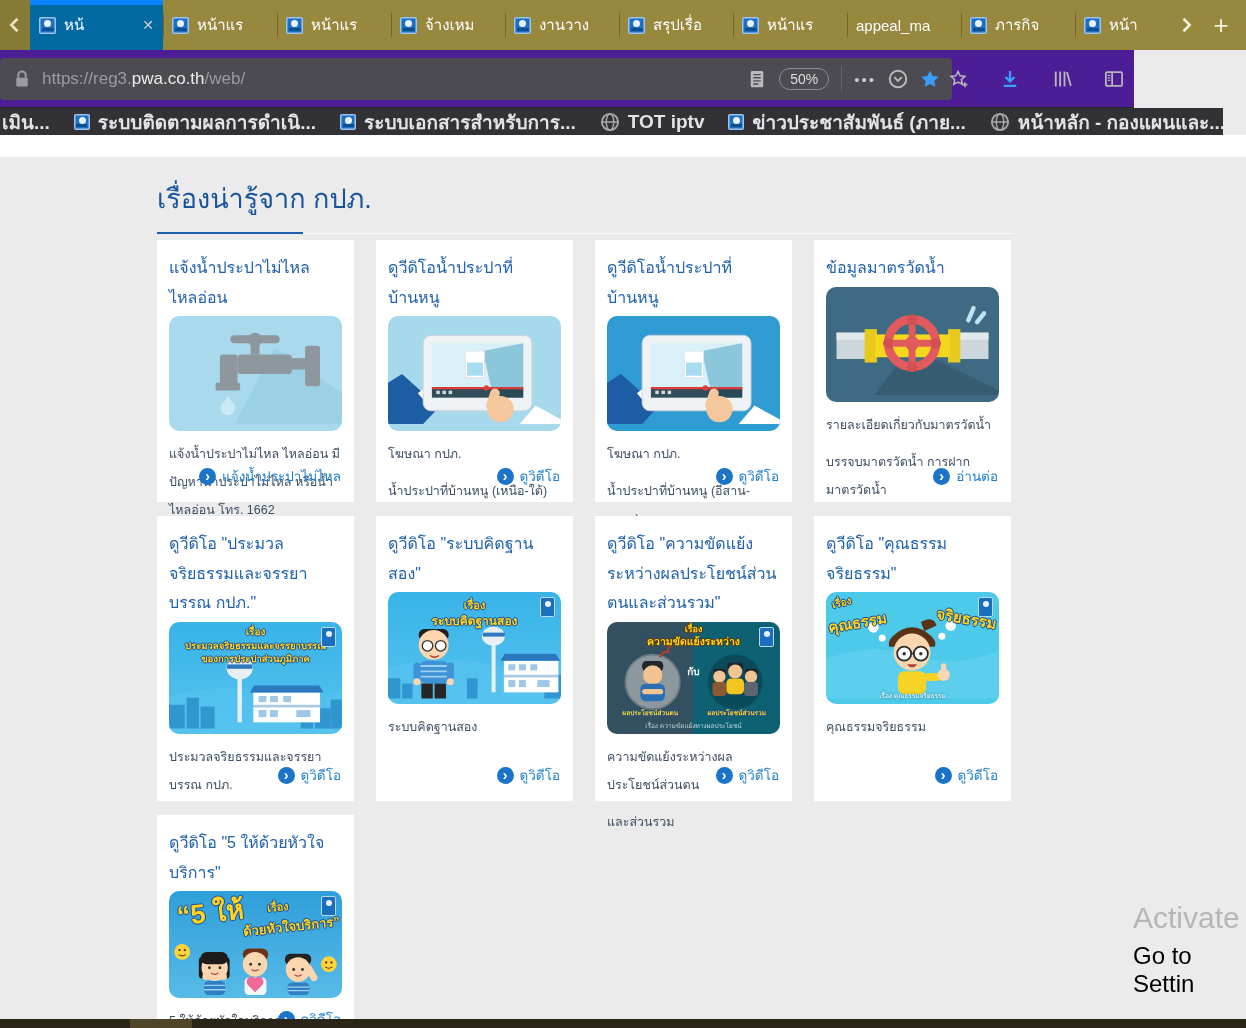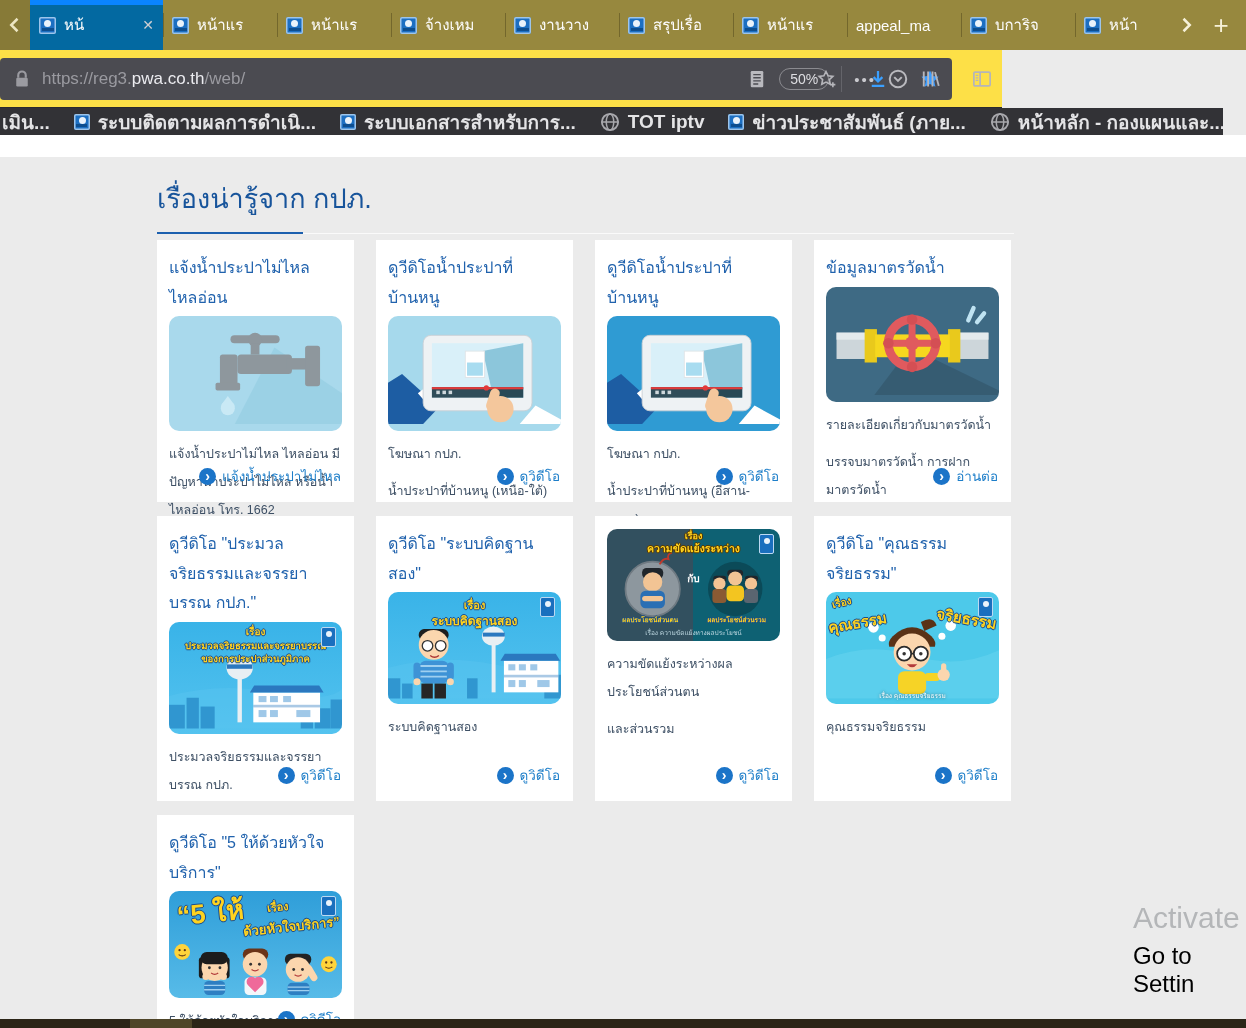--- a/index.html
+++ b/index.html
@@ -50,22 +50,22 @@
   .fav::after {
     content:""; position:absolute; left:5px; top:3px; width:7px; height:7px;
     border-radius:50%; background:#eaf3fb;
   }
   .fav::before {
     content:""; position:absolute; left:2.5px; right:2.5px; bottom:2.5px; height:3px;
     background:#0d4e8f;
   }
 
   .navbar {
-    position:absolute; top:50px; left:0; width:1002px; height:58px;
-    background:#fde047; border-bottom:1px solid #2a2a2e;
+    position:absolute; top:50px; left:0; width:1134px; height:58px;
+    background:#4c1d95; border-bottom:1px solid #2a2a2e;
   }
   .urlfield {
     position:absolute; left:0; top:8px; width:952px; height:42px;
     background:#4b4b51; border-radius:4px;
     display:flex; align-items:center; padding:0 12px; gap:10px;
   }
   .url-text { font-size:17px; color:#9a9aa0; white-space:nowrap; }
   .url-text .domain { color:#ececf0; }
   .url-controls { margin-left:auto; display:flex; align-items:center; gap:12px; }
   .zoom-pill {
@@ -213,21 +213,21 @@
     </div>
   <div class="tab">
       <span class="fav"></span>
       <span class="ttl">หน้าแร</span>
     </div>
   <div class="tab">
       <span class="ttl">appeal_ma</span>
     </div>
   <div class="tab">
       <span class="fav"></span>
-      <span class="ttl">บการิจ</span>
+      <span class="ttl">ภารกิจ</span>
     </div>
   <div class="tab t10">
       <span class="fav"></span>
       <span class="ttl">หน้า</span>
     </div>
   <div class="tab-scroll">
     <svg class="icon16" viewBox="0 0 16 16">
         <polyline points="6,3 11,8 6,13" fill="none" stroke="#f6f1d8" stroke-width="2"></polyline>
       </svg>
   </div>
@@ -530,20 +530,21 @@
         <div class="mini-logo"></div>
       </div>
       <p class="card-body">ระบบคิดฐานสอง</p>
       <div class="card-link">
         <span class="arrow">›</span>
         <span>ดูวิดีโอ</span>
       </div>
     </div>
 
     <div class="card r2">
+      <div class="card-title">ดูวีดิโอ "ความขัดแย้งระหว่างผลประโยชน์ส่วนตนและส่วนรวม"</div>
       <div class="card-img c7">
         <svg class="illu" viewBox="0 0 197 115">
           <circle cx="52" cy="62" r="31" fill="#8d979e" stroke="#6f7a82" stroke-width="2"></circle>
           <path d="M60 34 q4-8 10-6 q-2-6 4-7" stroke="#c0392b" fill="none" stroke-width="2"></path>
           <rect x="40" y="38" width="24" height="12" rx="5" fill="#20262b"></rect>
           <circle cx="52" cy="54" r="11" fill="#f2c494"></circle>
           <rect x="38" y="64" width="28" height="20" rx="6" fill="#2a6fb4"></rect>
           <rect x="40" y="70" width="24" height="6" rx="3" fill="#f2c494"></rect>
           <circle cx="146" cy="62" r="31" fill="#0b4a58"></circle>
           <rect x="121" y="47" width="15" height="7" rx="3.5" fill="#20262b"></rect>

